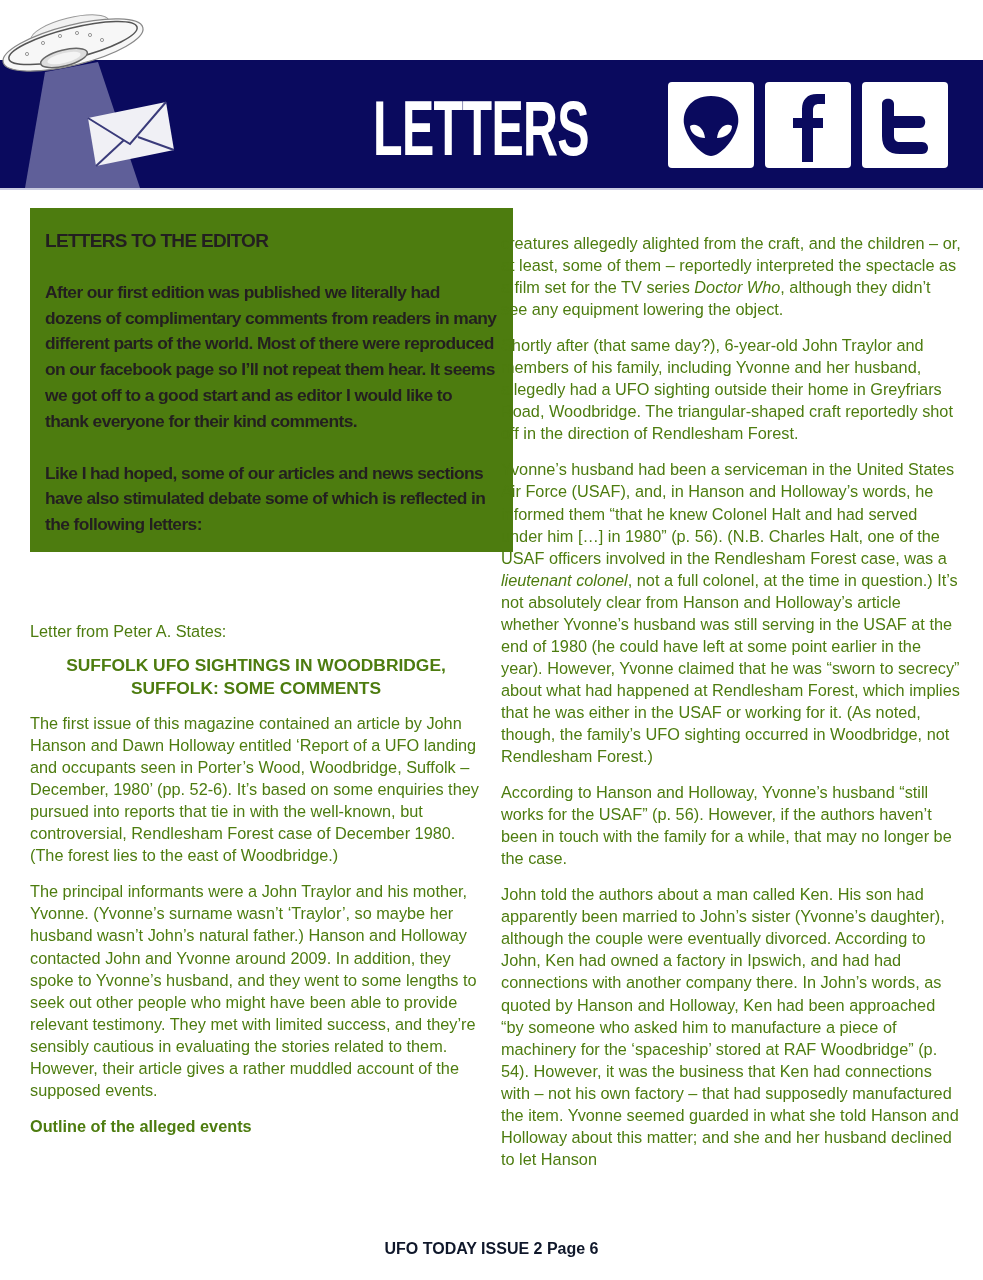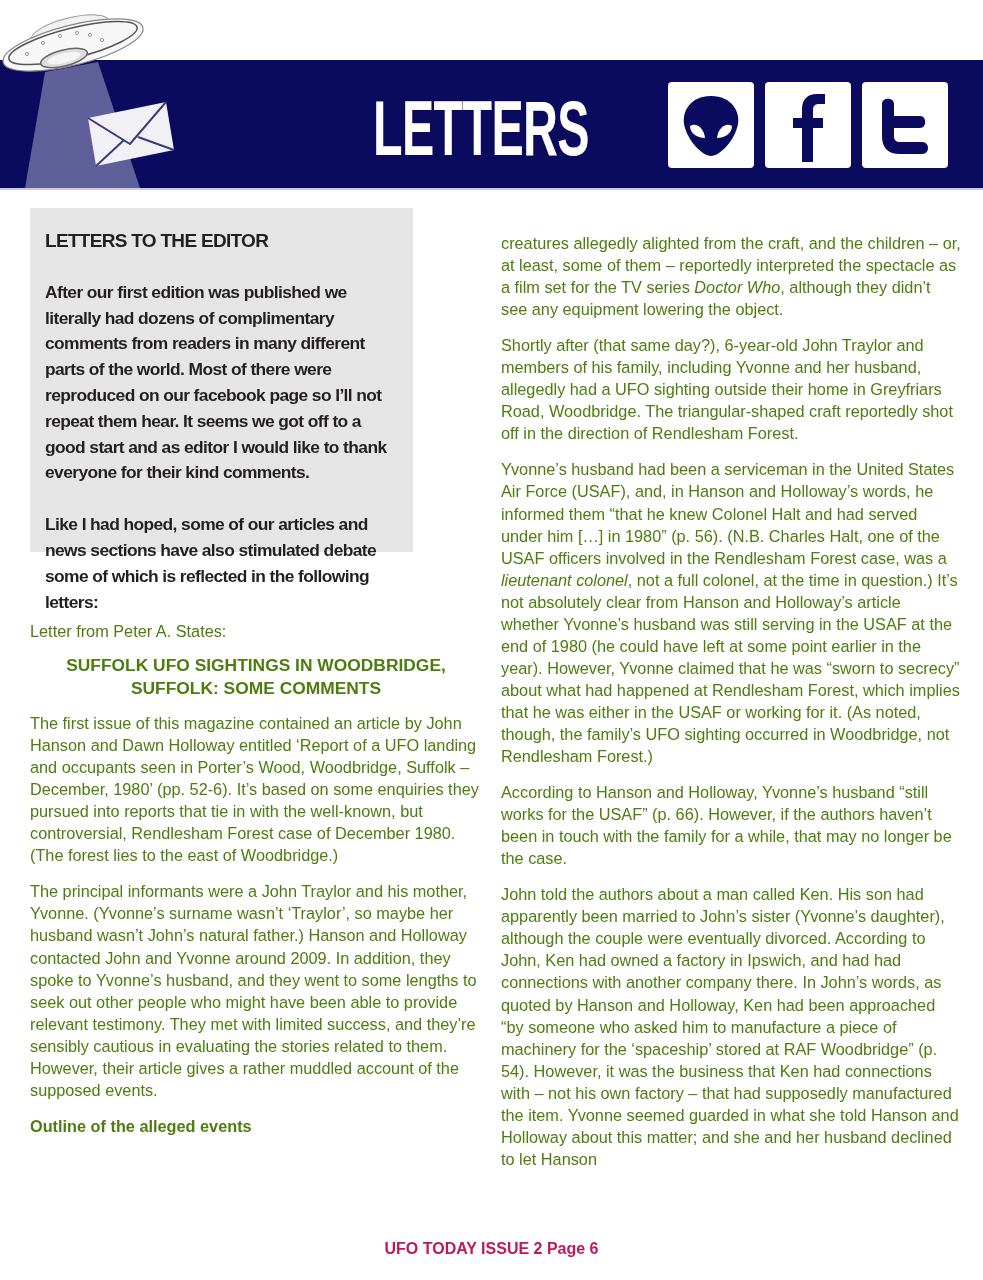--- a/index.html
+++ b/index.html
@@ -8,35 +8,35 @@
   .banner { position:absolute; left:0; top:60px; width:983px; height:128px; background:#0a0a5e;
             border-bottom:2px solid #c9cbe0; }
   .beam { position:absolute; left:0; top:0; width:260px; height:190px; }
   .ufo { position:absolute; left:0; top:0; width:260px; height:80px; }
   .banner-title { position:absolute; left:373px; top:84px; height:88px; line-height:88px;
                   font-family:"Liberation Sans", sans-serif; font-weight:bold; color:#fff;
                   font-size:78px; letter-spacing:-1px; transform:scaleX(0.62); transform-origin:left center; }
   .icon-box { position:absolute; top:82px; width:86px; height:86px; background:#fff; border-radius:4px; }
   .icon-box svg { width:86px; height:86px; display:block; }
 
-  .yellow-box { position:absolute; left:30px; top:208px; width:383px; height:344px; background:#e5e5e5; }
+  .yellow-box { position:absolute; left:30px; top:208px; width:483px; height:344px; background:#4d7c0f; }
   .yb-inner { padding:20px 14px 0 15px; font-family:"Liberation Sans", sans-serif; font-weight:bold;
               font-size:17.4px; line-height:25.8px; color:#231f20; letter-spacing:-0.6px; }
   .yb-heading { margin:0 0 26px 0; font-size:19px; letter-spacing:-0.7px; }
   .yb-para { margin:0 0 26px 0; }
 
   .col { position:absolute; font-size:16.3px; line-height:22.05px; color:#4d7c0f; }
   .col p { margin:0 0 14px 0; }
   .col-left { left:30px; top:620px; width:452px; }
   .col-right { left:501px; top:232px; width:460px; }
   .letter-from { margin:0 0 12px 0 !important; }
   .article-title { text-align:center; font-weight:bold; font-size:17.4px; line-height:23px; margin:0 0 12px 0 !important; }
   .subhead { font-weight:bold; margin:0 0 13px 0 !important; }
   .footer { position:absolute; left:0; top:1240px; width:983px; text-align:center;
-            font-weight:bold; font-size:16px; color:#be185d; }
+            font-weight:bold; font-size:16px; color:#0f172a; }
   em { font-style:italic; }
 </style>
 </head>
 <body>
 
 <div class="banner"></div>
 
 <svg class="beam" viewBox="0 0 260 190">
   <polygon points="45,72 98,62 140,188 25,188" fill="#6e6fa3" opacity="0.85"></polygon>
 </svg>
@@ -98,17 +98,17 @@
   </p>
   <p>The first issue of this magazine contained an article by John Hanson and Dawn Holloway entitled ‘Report of a UFO landing and occupants seen in Porter’s Wood, Woodbridge, Suffolk – December, 1980’ (pp. 52-6). It’s based on some enquiries they pursued into reports that tie in with the well-known, but controversial, Rendlesham Forest case of December 1980. (The forest lies to the east of Woodbridge.)</p>
   <p>The principal informants were a John Traylor and his mother, Yvonne. (Yvonne’s surname wasn’t ‘Traylor’, so maybe her husband wasn’t John’s natural father.) Hanson and Holloway contacted John and Yvonne around 2009. In addition, they spoke to Yvonne’s husband, and they went to some lengths to seek out other people who might have been able to provide relevant testimony. They met with limited success, and they’re sensibly cautious in evaluating the stories related to them. However, their article gives a rather muddled account of the supposed events.</p>
   <p class="subhead">Outline of the alleged events</p>
 </div>
 
 <div class="col col-right">
   <p><span>creatures allegedly alighted from the craft, and the children – or, at least, some of them – reportedly interpreted the spectacle as a film set for the TV series </span><em>Doctor Who</em><span>, although they didn’t see any equipment lowering the object.</span></p>
   <p>Shortly after (that same day?), 6-year-old John Traylor and members of his family, including Yvonne and her husband, allegedly had a UFO sighting outside their home in Greyfriars Road, Woodbridge. The triangular-shaped craft reportedly shot off in the direction of Rendlesham Forest.</p>
   <p><span>Yvonne’s husband had been a serviceman in the United States Air Force (USAF), and, in Hanson and Holloway’s words, he informed them “that he knew Colonel Halt and had served under him […] in 1980” (p. 56). (N.B. Charles Halt, one of the USAF officers involved in the Rendlesham Forest case, was a </span><em>lieutenant colonel</em><span>, not a full colonel, at the time in question.) It’s not absolutely clear from Hanson and Holloway’s article whether Yvonne’s husband was still serving in the USAF at the end of 1980 (he could have left at some point earlier in the year). However, Yvonne claimed that he was “sworn to secrecy” about what had happened at Rendlesham Forest, which implies that he was either in the USAF or working for it. (As noted, though, the family’s UFO sighting occurred in Woodbridge, not Rendlesham Forest.)</span></p>
-  <p>According to Hanson and Holloway, Yvonne’s husband “still works for the USAF” (p. 66). However, if the authors haven’t been in touch with the family for a while, that may no longer be the case.</p>
+  <p>According to Hanson and Holloway, Yvonne’s husband “still works for the USAF” (p. 56). However, if the authors haven’t been in touch with the family for a while, that may no longer be the case.</p>
   <p>John told the authors about a man called Ken. His son had apparently been married to John’s sister (Yvonne’s daughter), although the couple were eventually divorced. According to John, Ken had owned a factory in Ipswich, and had had connections with another company there. In John’s words, as quoted by Hanson and Holloway, Ken had been approached “by someone who asked him to manufacture a piece of machinery for the ‘spaceship’ stored at RAF Woodbridge” (p. 54). However, it was the business that Ken had connections with – not his own factory – that had supposedly manufactured the item. Yvonne seemed guarded in what she told Hanson and Holloway about this matter; and she and her husband declined to let Hanson</p>
 </div>
 
 <div class="footer">UFO TODAY ISSUE 2 Page 6</div>
 
 </body></html>

